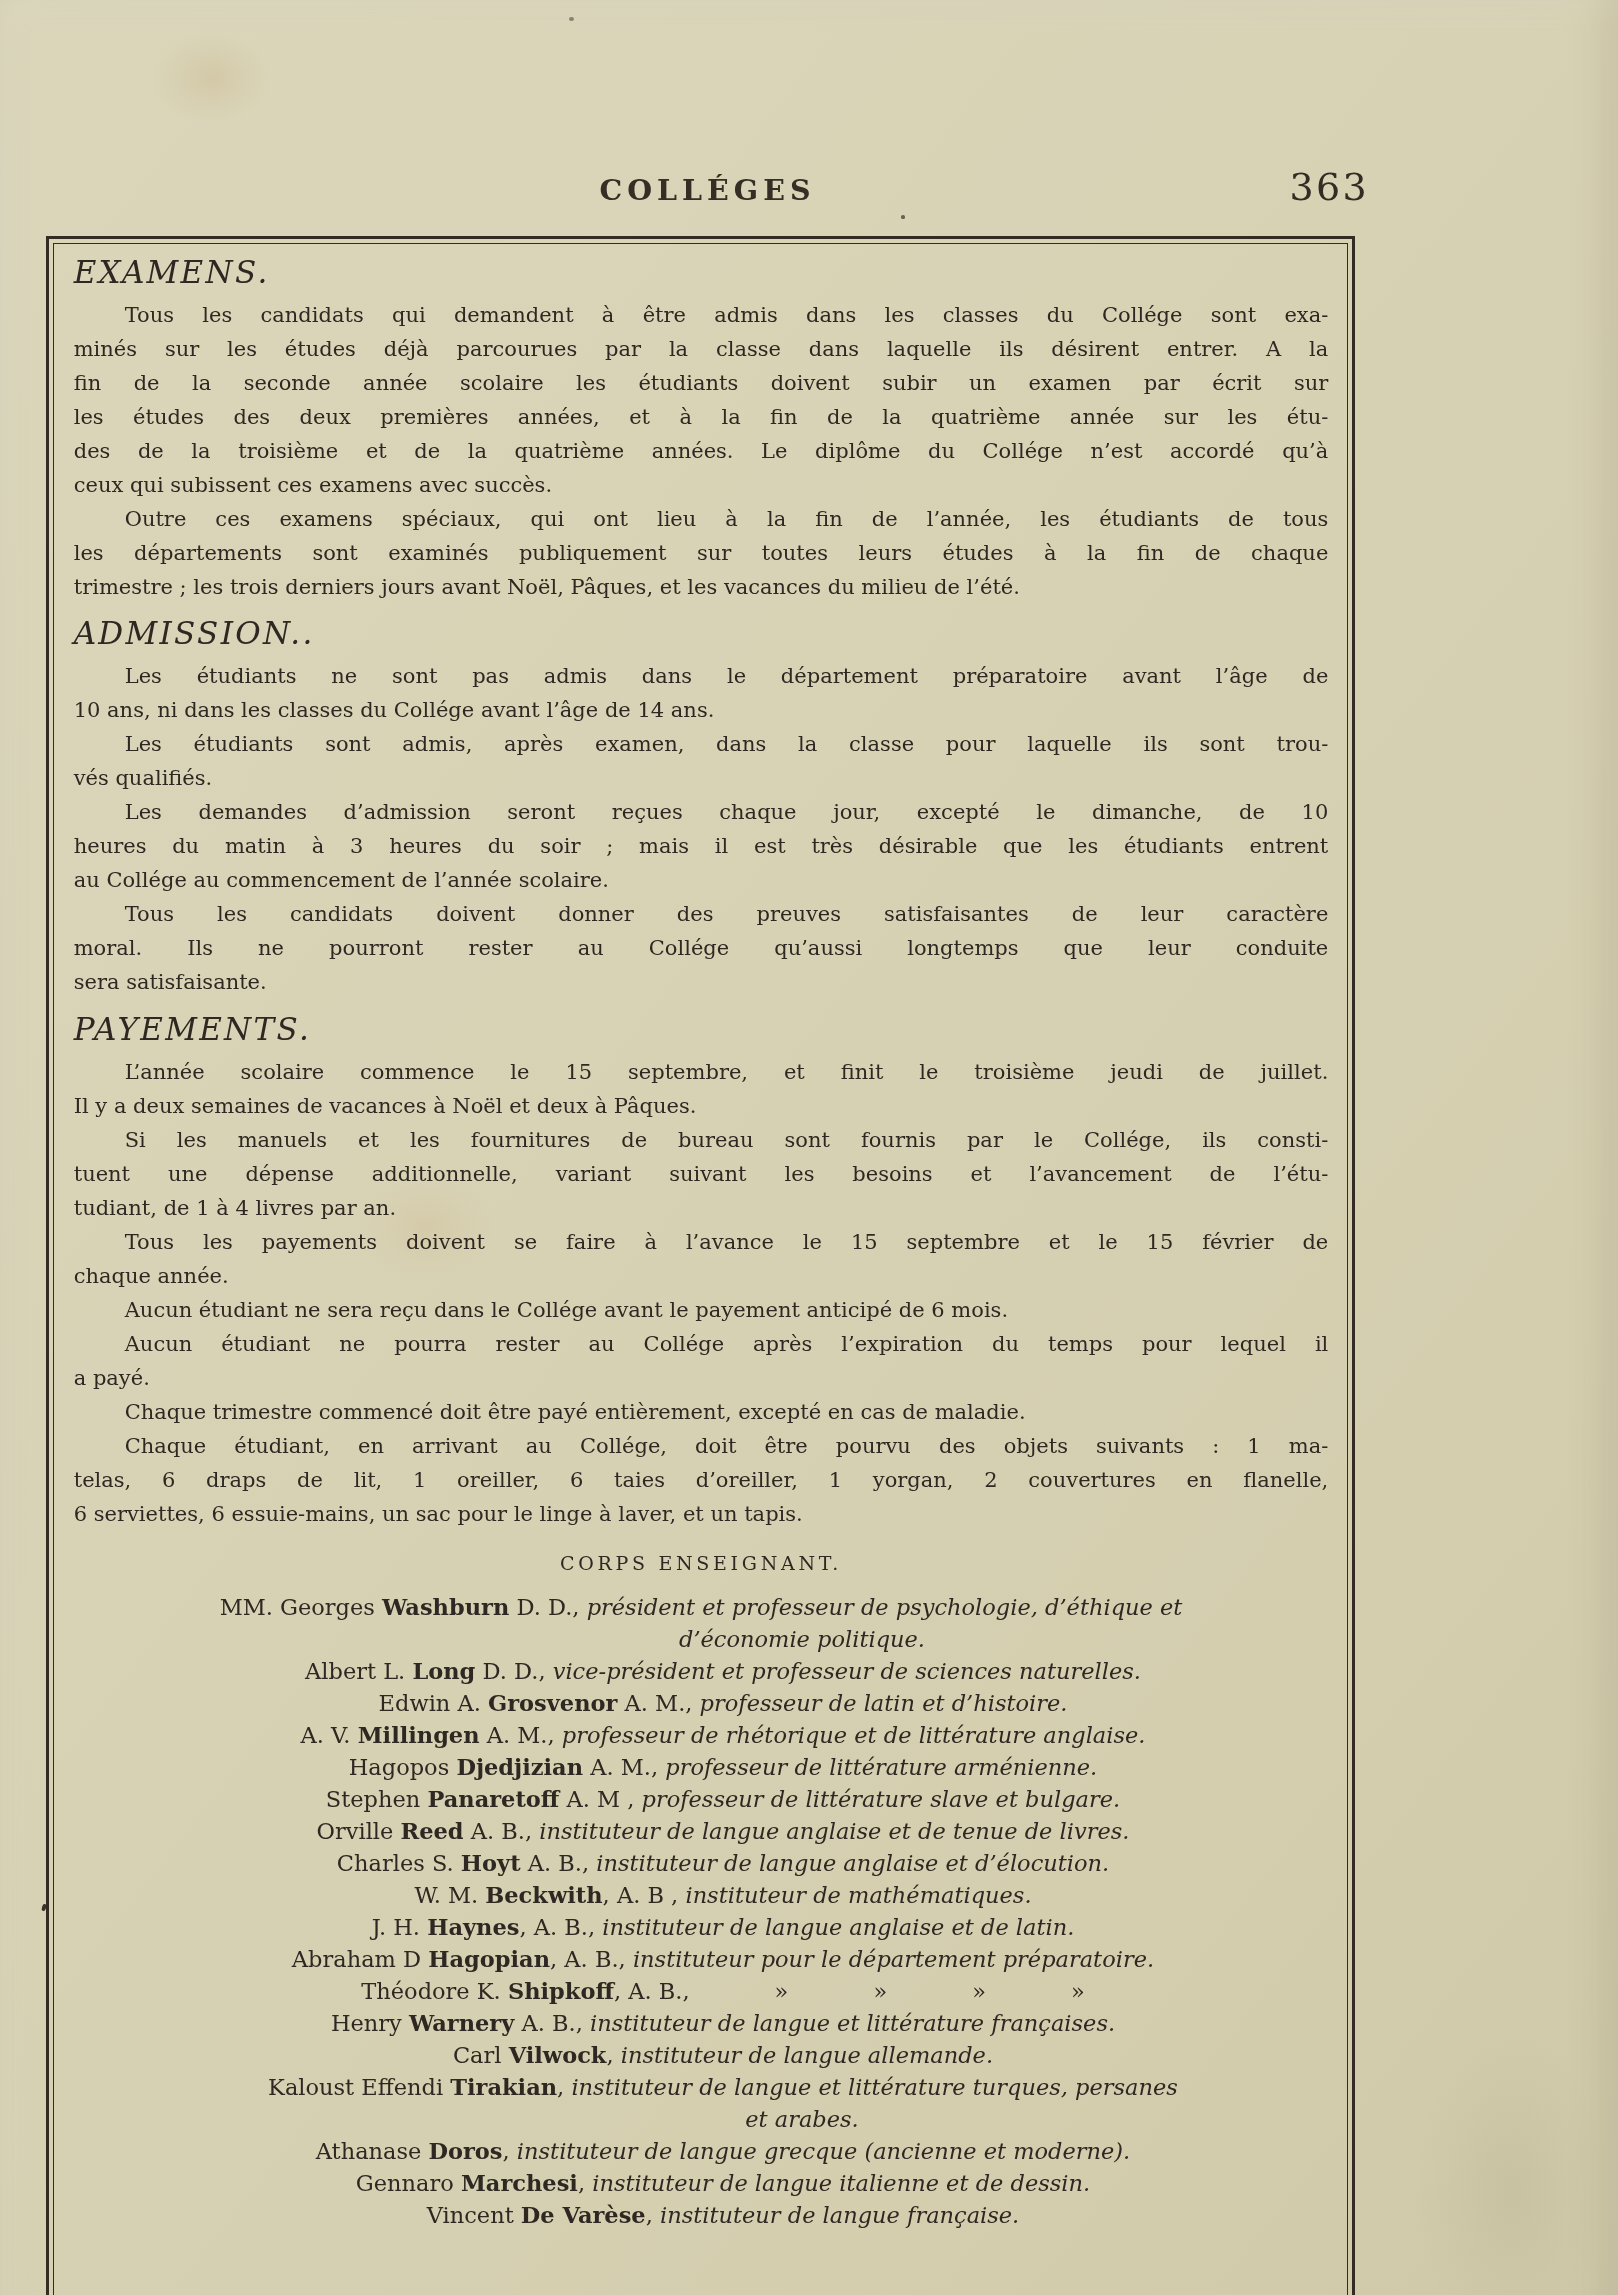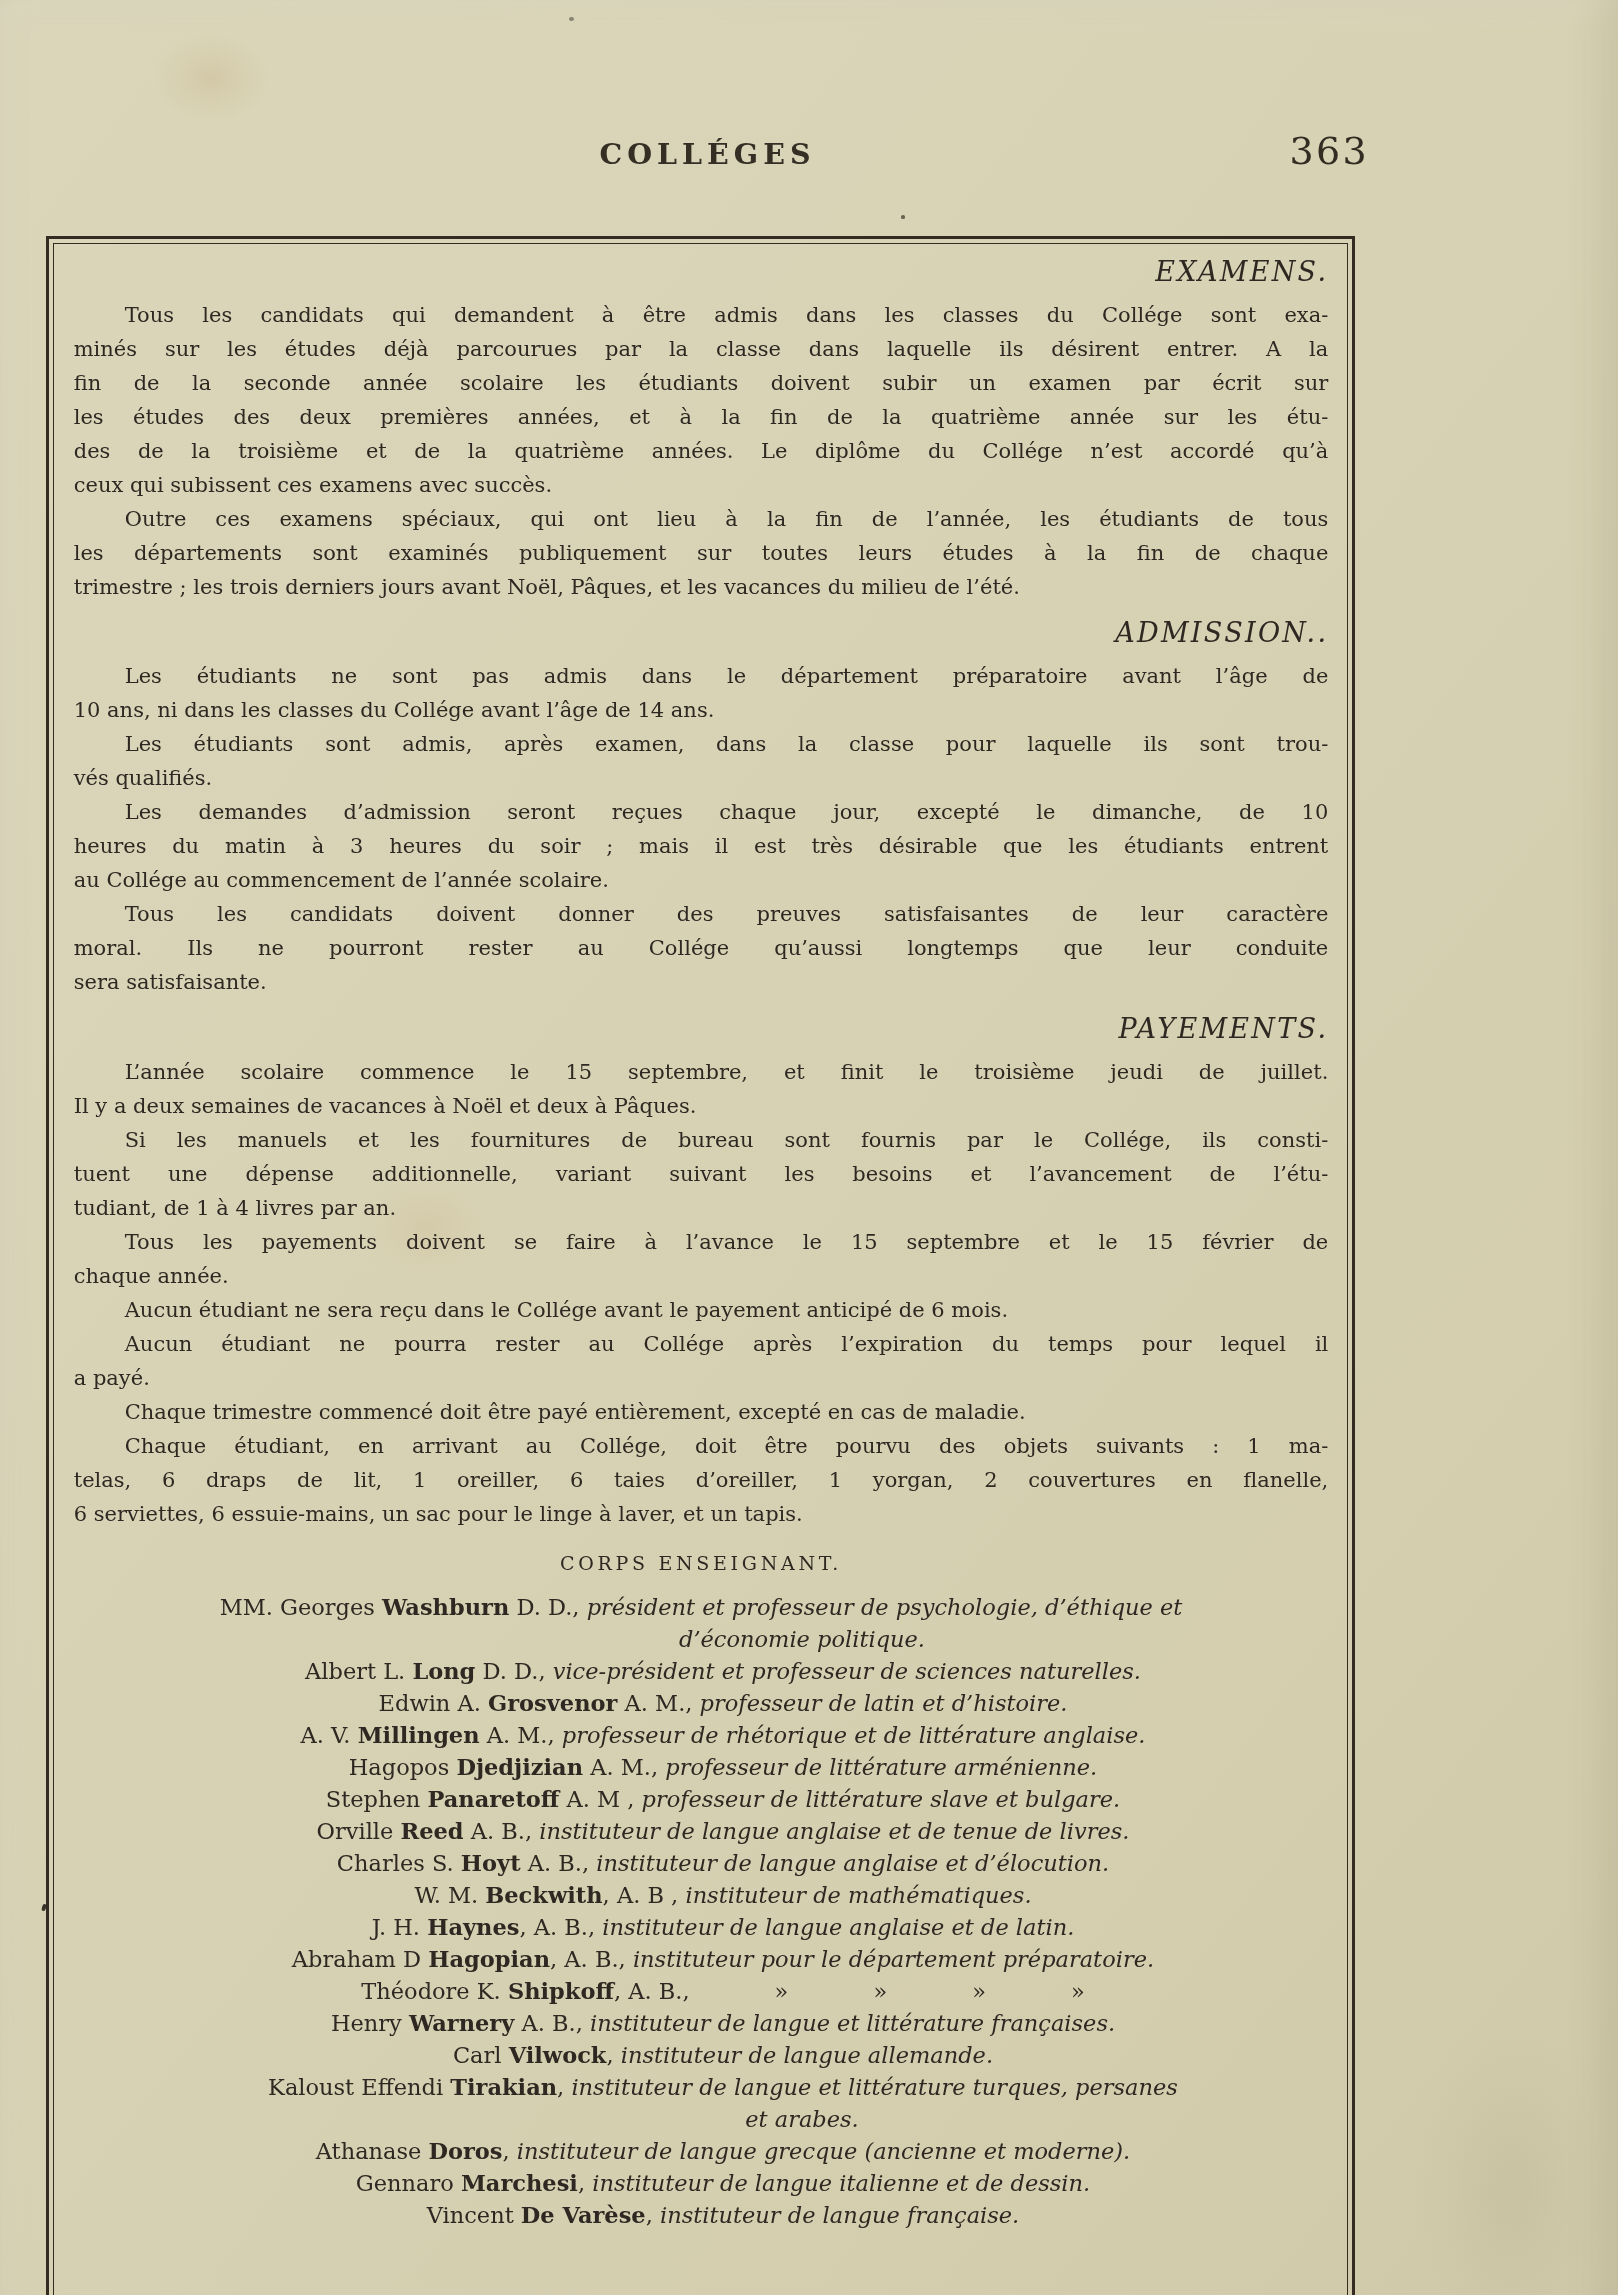--- a/index.html
+++ b/index.html
@@ -32,37 +32,37 @@
     display:flex;align-items:baseline;
   }
   .header-row .hcell{flex:1;}
   .doc-title{
     flex:0 0 auto;text-align:left;
     font-size:28.5px;font-weight:700;letter-spacing:5px;
     color:#352e25;
   }
   .page-number{
     flex:1;text-align:right;
-    font-size:38px;font-weight:400;letter-spacing:2.3px;color:#332c23;
+    font-size:38px;font-weight:400;letter-spacing:2.3px;color:#332c23;margin-top:36px;
   }
 
   .frame{
     position:absolute;left:46px;top:236px;width:1309px;height:2111px;
     border:3.2px solid #342c22;box-sizing:border-box;padding:3.7px;
   }
   .frame-inner{
     width:100%;height:100%;box-sizing:border-box;
     border:1.4px solid #342c22;
     padding:11px 19px 8.3px 20px;
     overflow:hidden;
   }
 
   .h-major{
-    font-style:italic;font-size:27px;line-height:32px;
-    text-align:right;letter-spacing:2.3px;
+    font-style:italic;font-size:31px;line-height:32px;
+    text-align:left;letter-spacing:2.3px;
     margin:13.8px 0 10px;
   }
   .h-major:first-child{margin-top:0.9px;}
   .h-minor{
     font-size:19px;line-height:23px;text-align:center;
     letter-spacing:3.7px;margin:21px 0 15.6px;font-weight:400;
   }
 
   .para{margin:0;}
   .tl{

